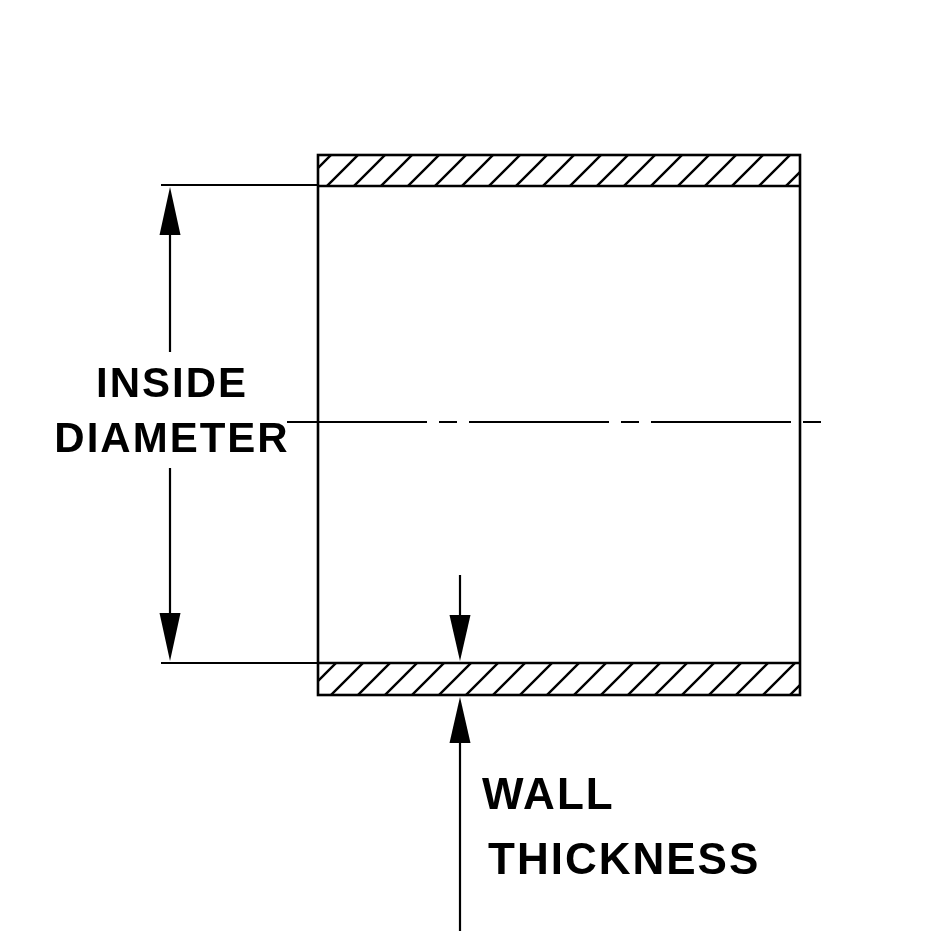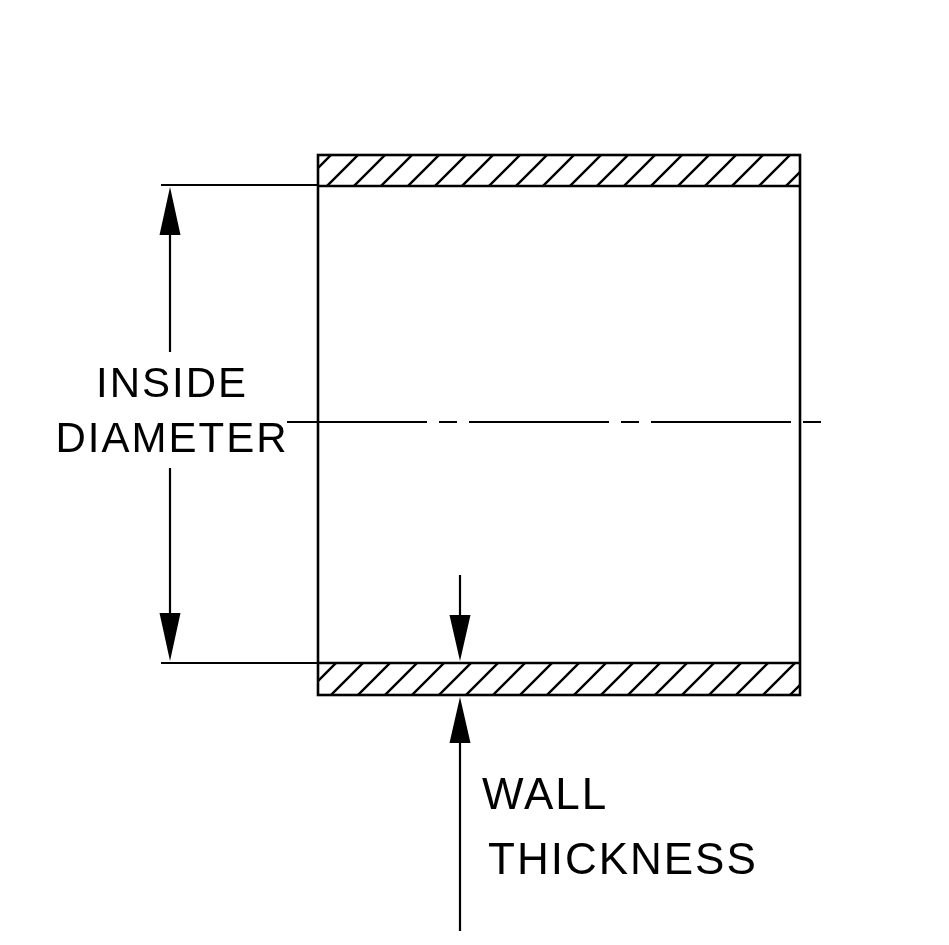--- a/index.html
+++ b/index.html
@@ -8,20 +8,21 @@
     background: #ffffff;
     width: 949px;
     height: 945px;
     overflow: hidden;
   }
   .diagram-wrap {
     position: relative;
     width: 949px;
     height: 945px;
     background: #ffffff;
+    font-weight: bold;
   }
   svg {
     display: block;
     width: 949px;
     height: 945px;
   }
   .stroke {
     stroke: #000000;
     fill: none;
     stroke-width: 2.6;

